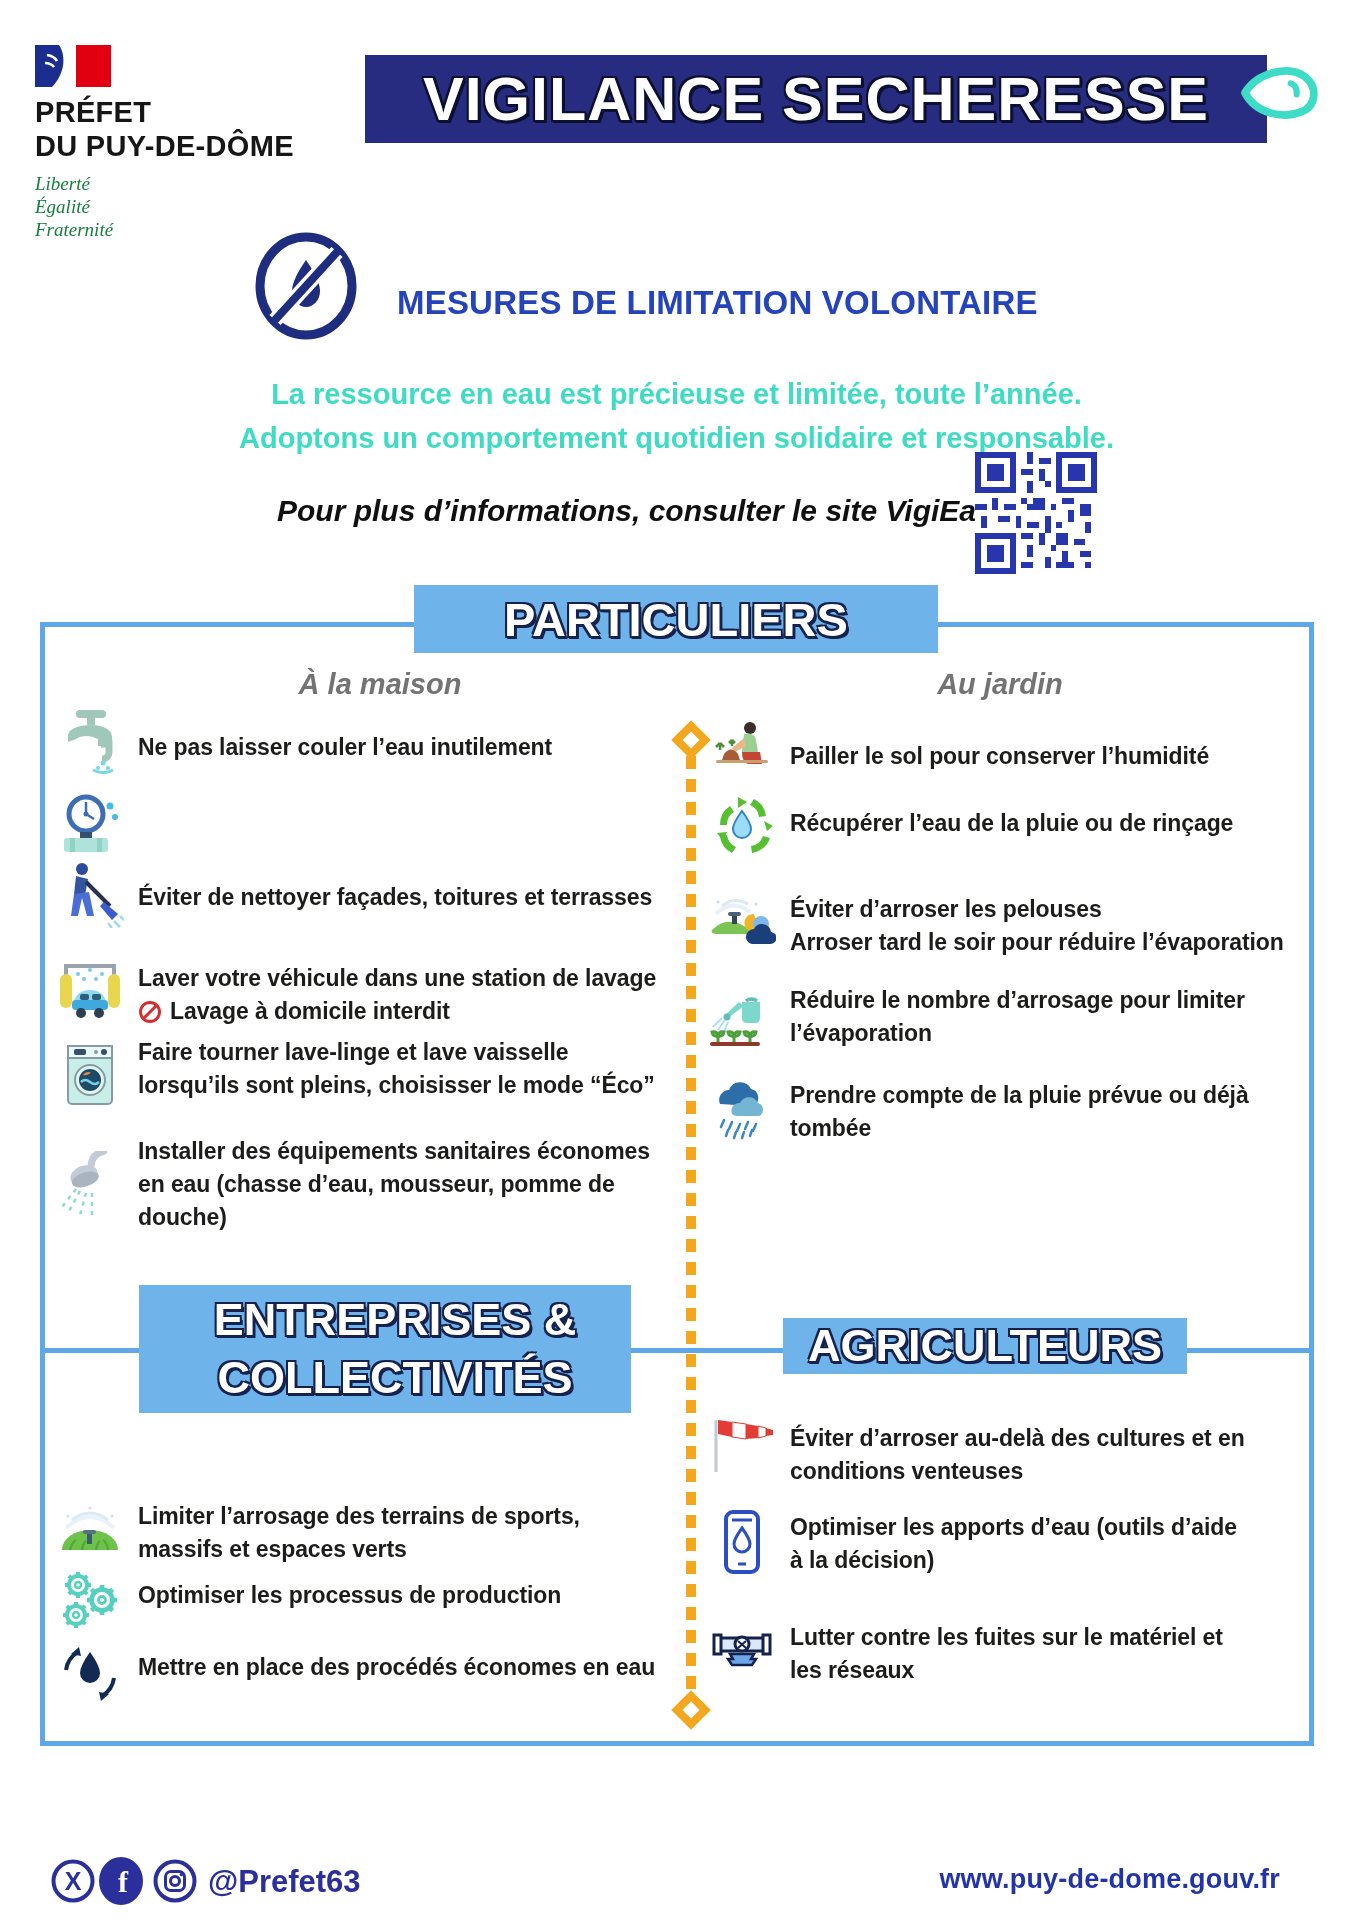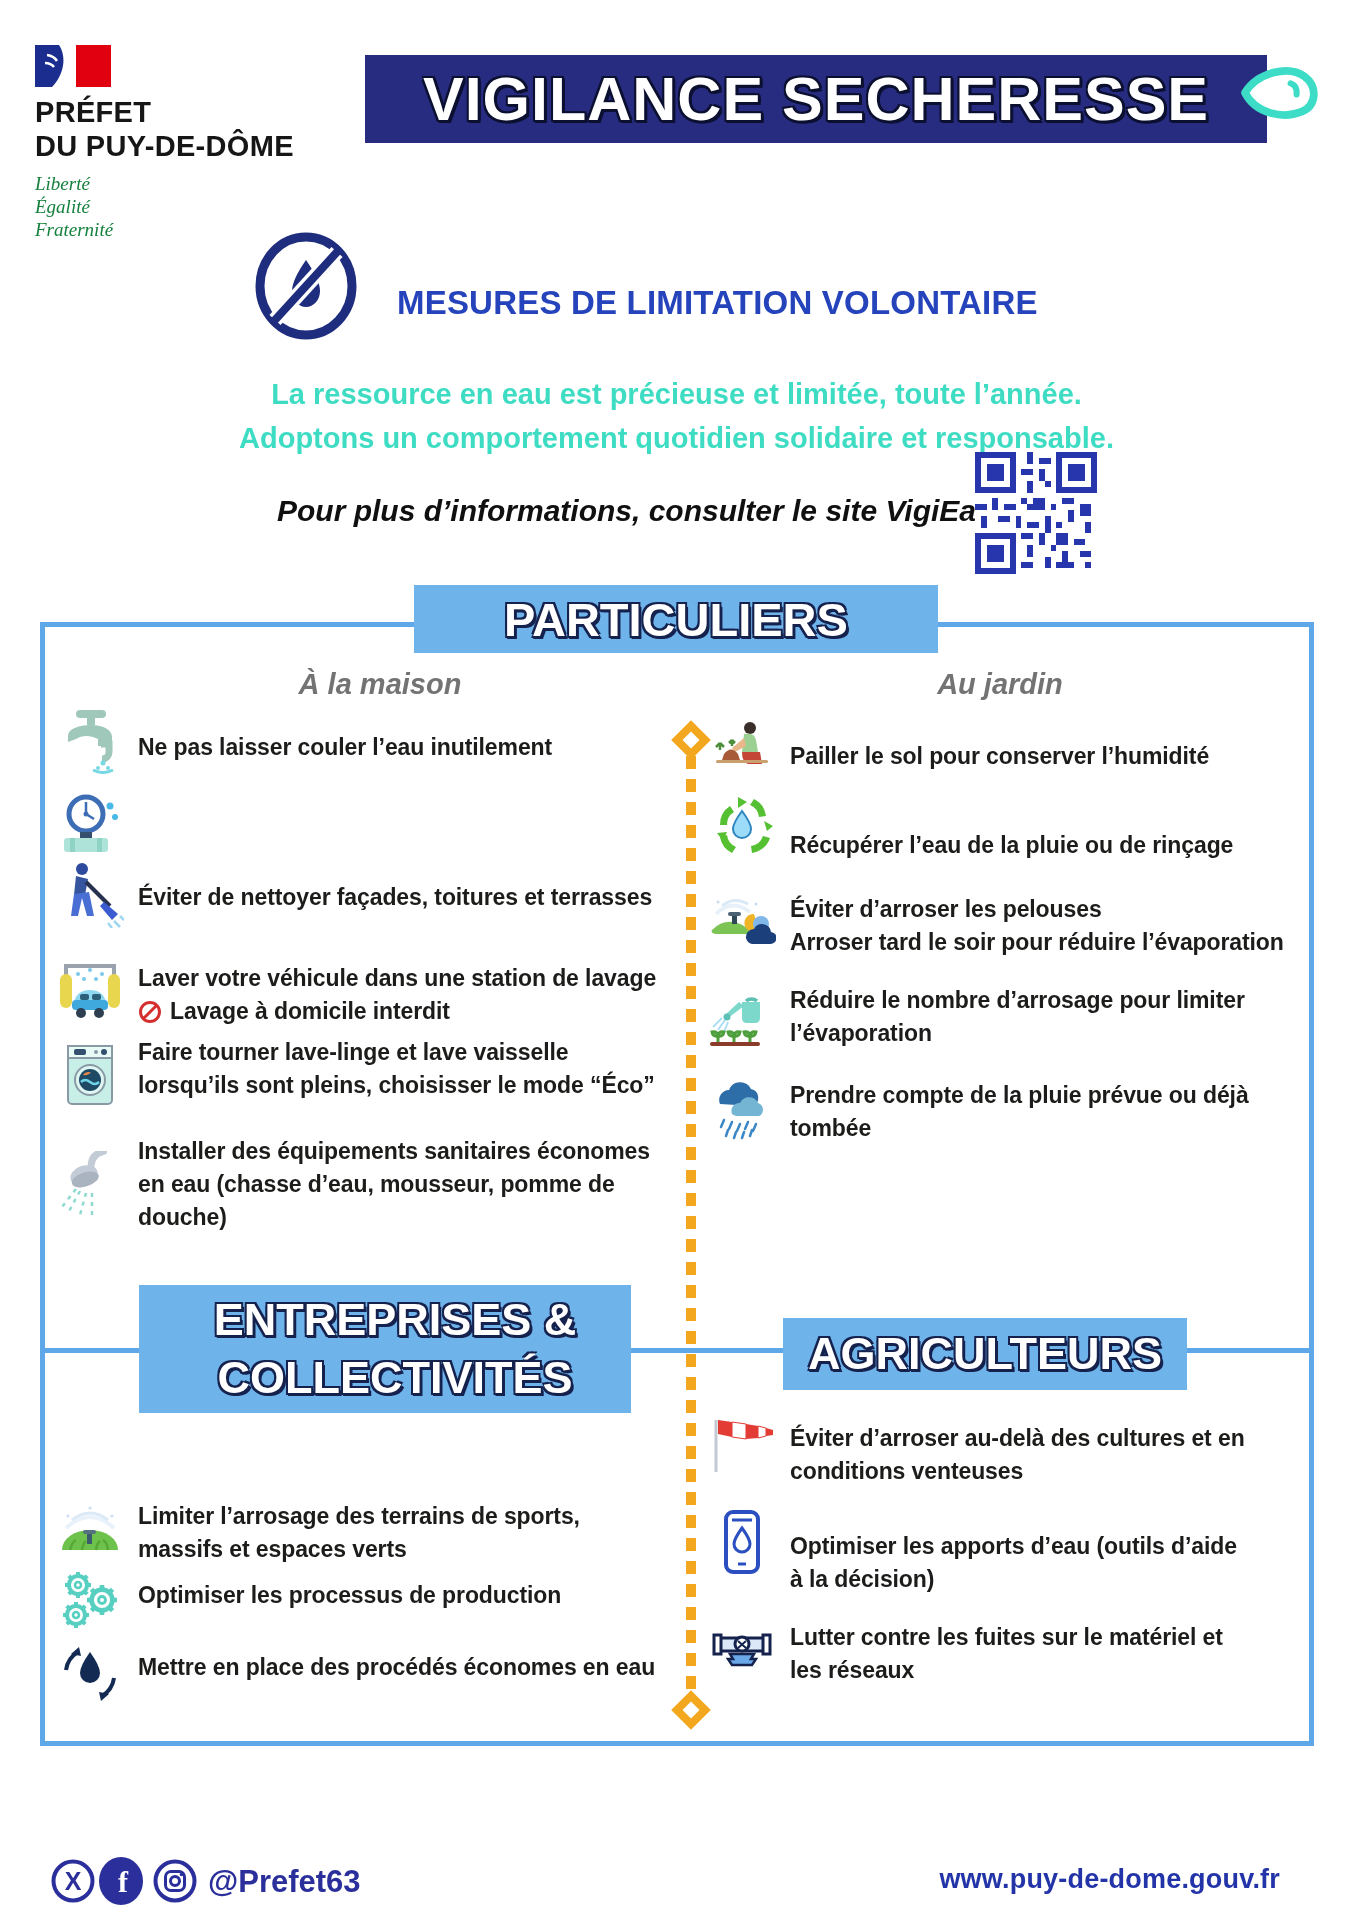--- a/index.html
+++ b/index.html
@@ -30,21 +30,21 @@
   
   .mainbox{position:absolute;left:40px;top:622px;width:1264px;height:1114px;border:5px solid #5ea7e8;}
 
   .sec-banner{position:absolute;background:#6fb3eb;display:flex;flex-direction:column;align-items:center;justify-content:center;z-index:3;}
   .sec-banner .t{font-weight:900;color:#fff;white-space:nowrap;
       text-shadow:2px 2px 0 #16224e,-2px -2px 0 #16224e,2px -2px 0 #16224e,-2px 2px 0 #16224e,0 3px 0 #16224e,3px 3px 0 #16224e;}
   .b-part{left:414px;top:585px;width:524px;height:68px;}
   .b-part .t{font-size:47px;}
   .b-ent{left:139px;top:1285px;width:472px;height:128px;padding-left:20px;}
   .b-ent .t{font-size:45px;line-height:58px;}
-  .b-agr{left:783px;top:1318px;width:404px;height:72px;}
+  .b-agr{left:783px;top:1318px;width:404px;height:56px;}
   .b-agr .t{font-size:45px;}
 
   .divider{position:absolute;left:45px;top:1348px;width:1264px;height:5px;background:#5ea7e8;z-index:1;}
 
   .col-head{position:absolute;top:668px;text-align:center;font-size:29px;font-style:italic;font-weight:800;color:#737373;z-index:2;}
   .ch-maison{left:100px;width:560px;}
   .ch-jardin{left:700px;width:600px;}
 
   .dotline{position:absolute;left:686px;top:756px;width:10px;height:940px;z-index:2;
       background:repeating-linear-gradient(180deg,#f2a71e 0 13px,rgba(0,0,0,0) 13px 23px);}
@@ -288,21 +288,21 @@
             <path d="M12 34a22 22 0 0 1 10-19l4 6a15 15 0 0 0-7 13z"></path>
             <path d="M9 42l10-1-4 9z"></path>
             <path d="M24 62a22 22 0 0 1-12-16l7-2a15 15 0 0 0 9 12z"></path>
             <path d="M59 40l-3-10 9 5z"></path>
             <path d="M44 62l-1-7a15 15 0 0 0 12-10l7 2a22 22 0 0 1-18 15z"></path>
             <path d="M46 8a22 22 0 0 1 12 17l-7 1a15 15 0 0 0-9-12z"></path>
           </g>
           <path d="M34 20q9 12 9 18a9 9 0 1 1-18 0q0-6 9-18z" fill="#9ddcf9" stroke="#2e86c1" stroke-width="2"></path>
         </svg>
     </div>
-    <div class="tx" style="margin-top:38px">Récupérer l’eau de la pluie ou de rinçage</div>
+    <div class="tx" style="margin-top:16px">Récupérer l’eau de la pluie ou de rinçage</div>
   </div>
 
   <div class="row col-r" style="top:884px">
     <div class="ic">
       <svg viewBox="0 0 68 68">
           <path d="M4 46q14-14 32-4l6 4q4 3-2 4H8q-6-1-4-4z" fill="#7cc454"></path>
           <rect x="24" y="30" width="5" height="10" fill="#2f4858"></rect>
           <rect x="20" y="28" width="13" height="4" rx="2" fill="#4a6274"></rect>
           <path d="M8 30q16-16 34-2" stroke="#e8f1fa" stroke-width="4" fill="none"></path>
           <path d="M14 22q12-10 26-2" stroke="#dbe9f7" stroke-width="3" fill="none"></path>
@@ -449,21 +449,21 @@
 
   <div class="row col-r" style="top:1506px">
     <div class="ic" style="margin-top:2px">
       <svg viewBox="0 0 68 68">
           <rect x="18" y="4" width="32" height="60" rx="7" fill="#fff" stroke="#2b4fc0" stroke-width="4"></rect>
           <line x1="24" y1="12" x2="44" y2="12" stroke="#2b4fc0" stroke-width="3"></line>
           <line x1="30" y1="56" x2="38" y2="56" stroke="#2b4fc0" stroke-width="3"></line>
           <path d="M34 20q8 11 8 16a8 8 0 1 1-16 0q0-5 8-16z" fill="none" stroke="#2b4fc0" stroke-width="3"></path>
         </svg>
     </div>
-    <div class="tx" style="margin-top:24px">
+    <div class="tx" style="margin-top:5px">
       <div>Optimiser les apports d’eau (outils d’aide</div>
       <div>à la décision)</div>
     </div>
   </div>
 
   <div class="row col-r" style="top:1602px">
     <div class="ic" style="margin-top:16px">
       <svg viewBox="0 0 68 68">
           <rect x="10" y="20" width="48" height="13" fill="#dbe8f8" stroke="#14224d" stroke-width="3"></rect>
           <rect x="6" y="17" width="7" height="19" fill="#fff" stroke="#14224d" stroke-width="3"></rect>

